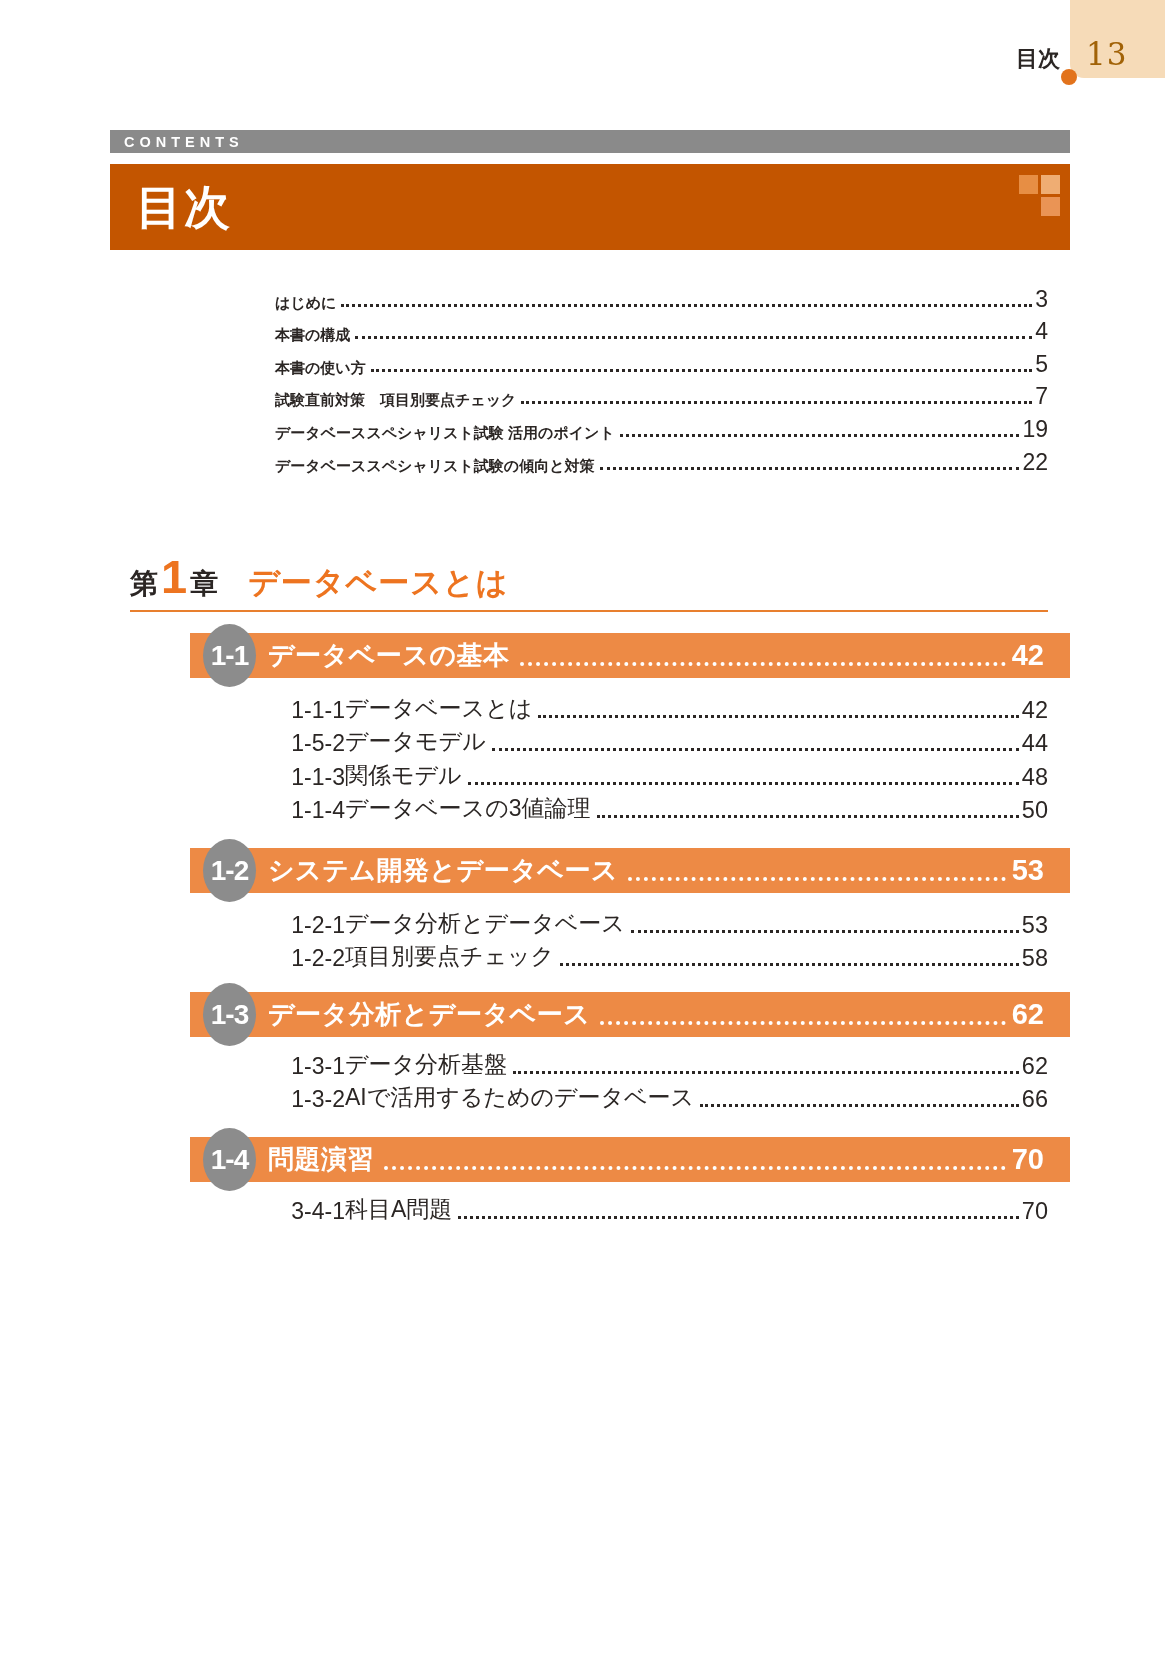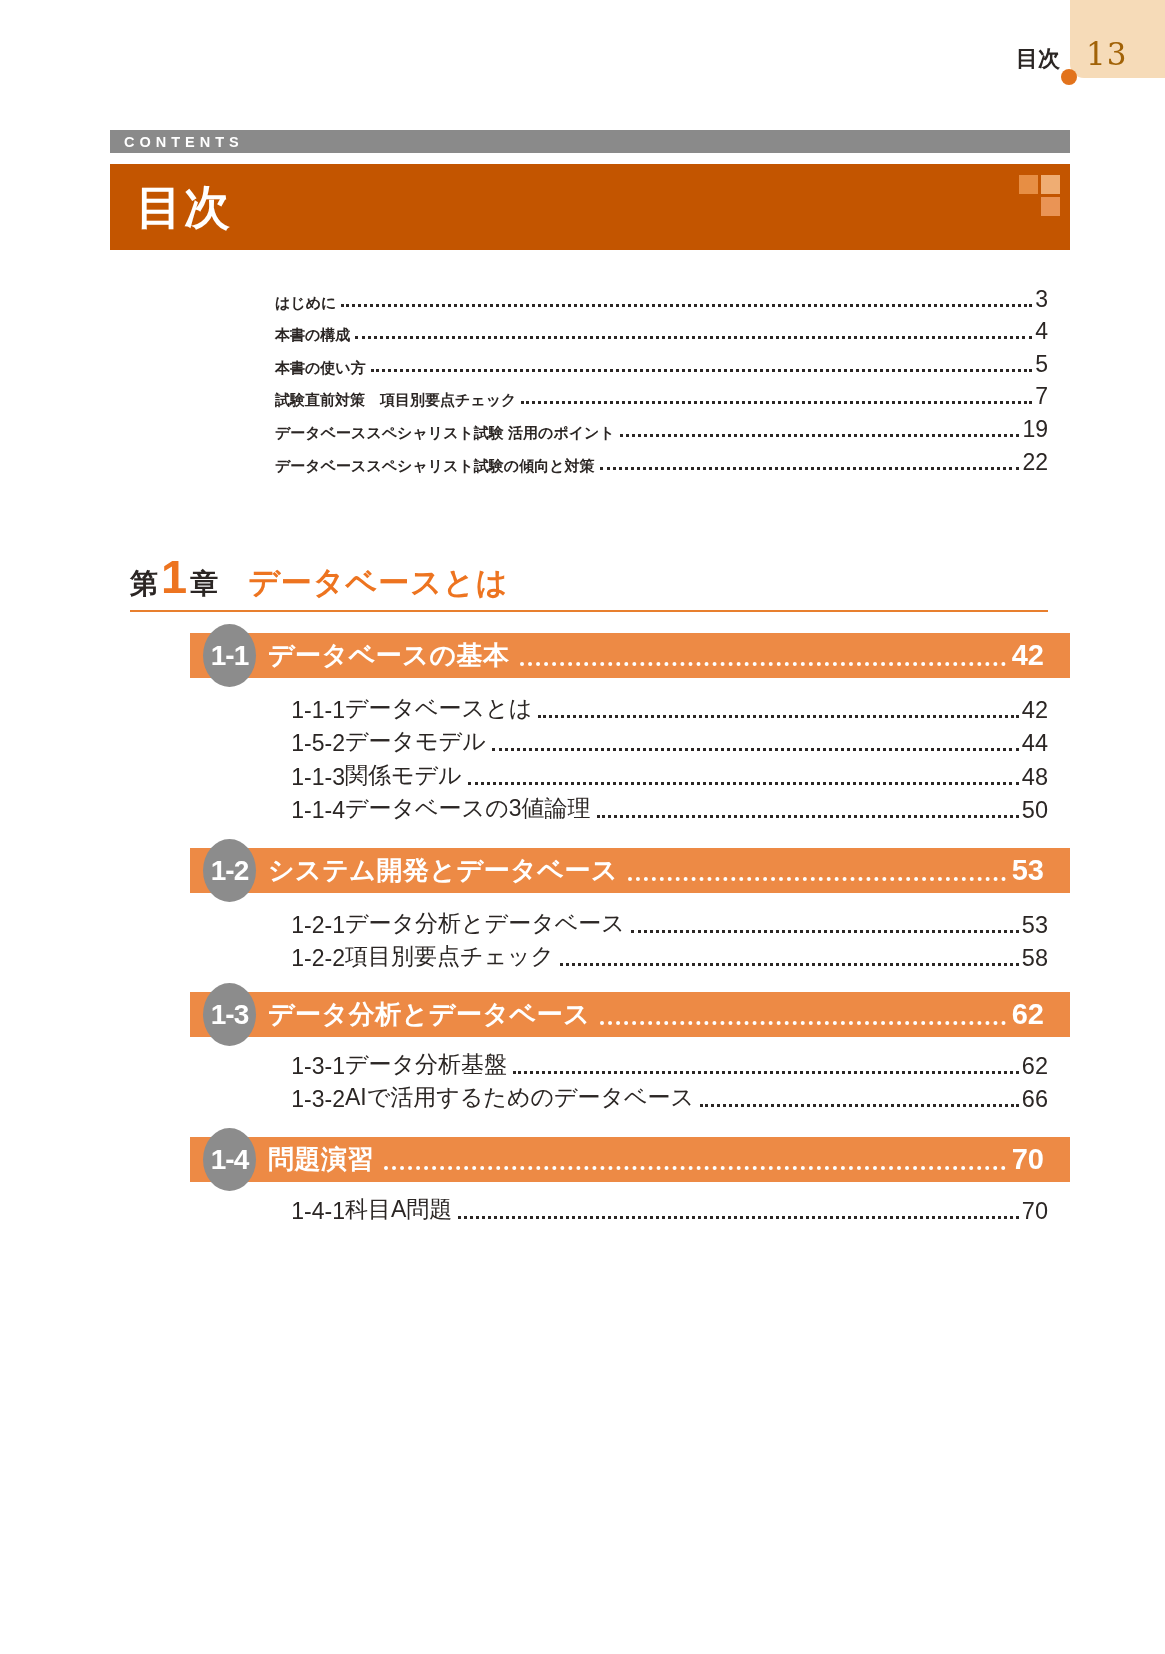--- a/index.html
+++ b/index.html
@@ -230,20 +230,20 @@
   </div>
 
   <div class="sec-bar" style="top:1137px">
     <div class="sec-badge">1-4</div>
     <span class="sec-title">問題演習</span>
     <span class="sec-leader"></span>
     <span class="sec-page">70</span>
   </div>
   <div class="items" style="top:1191px">
     <div class="item-row">
-      <span class="item-num">1-4-1</span>
+      <span class="item-num">3-4-1</span>
       <span class="item-title">科目A問題</span>
       <span class="item-leader"></span>
       <span class="item-page">70</span>
     </div>
   </div>
 
 </div>
 
 </body></html>

